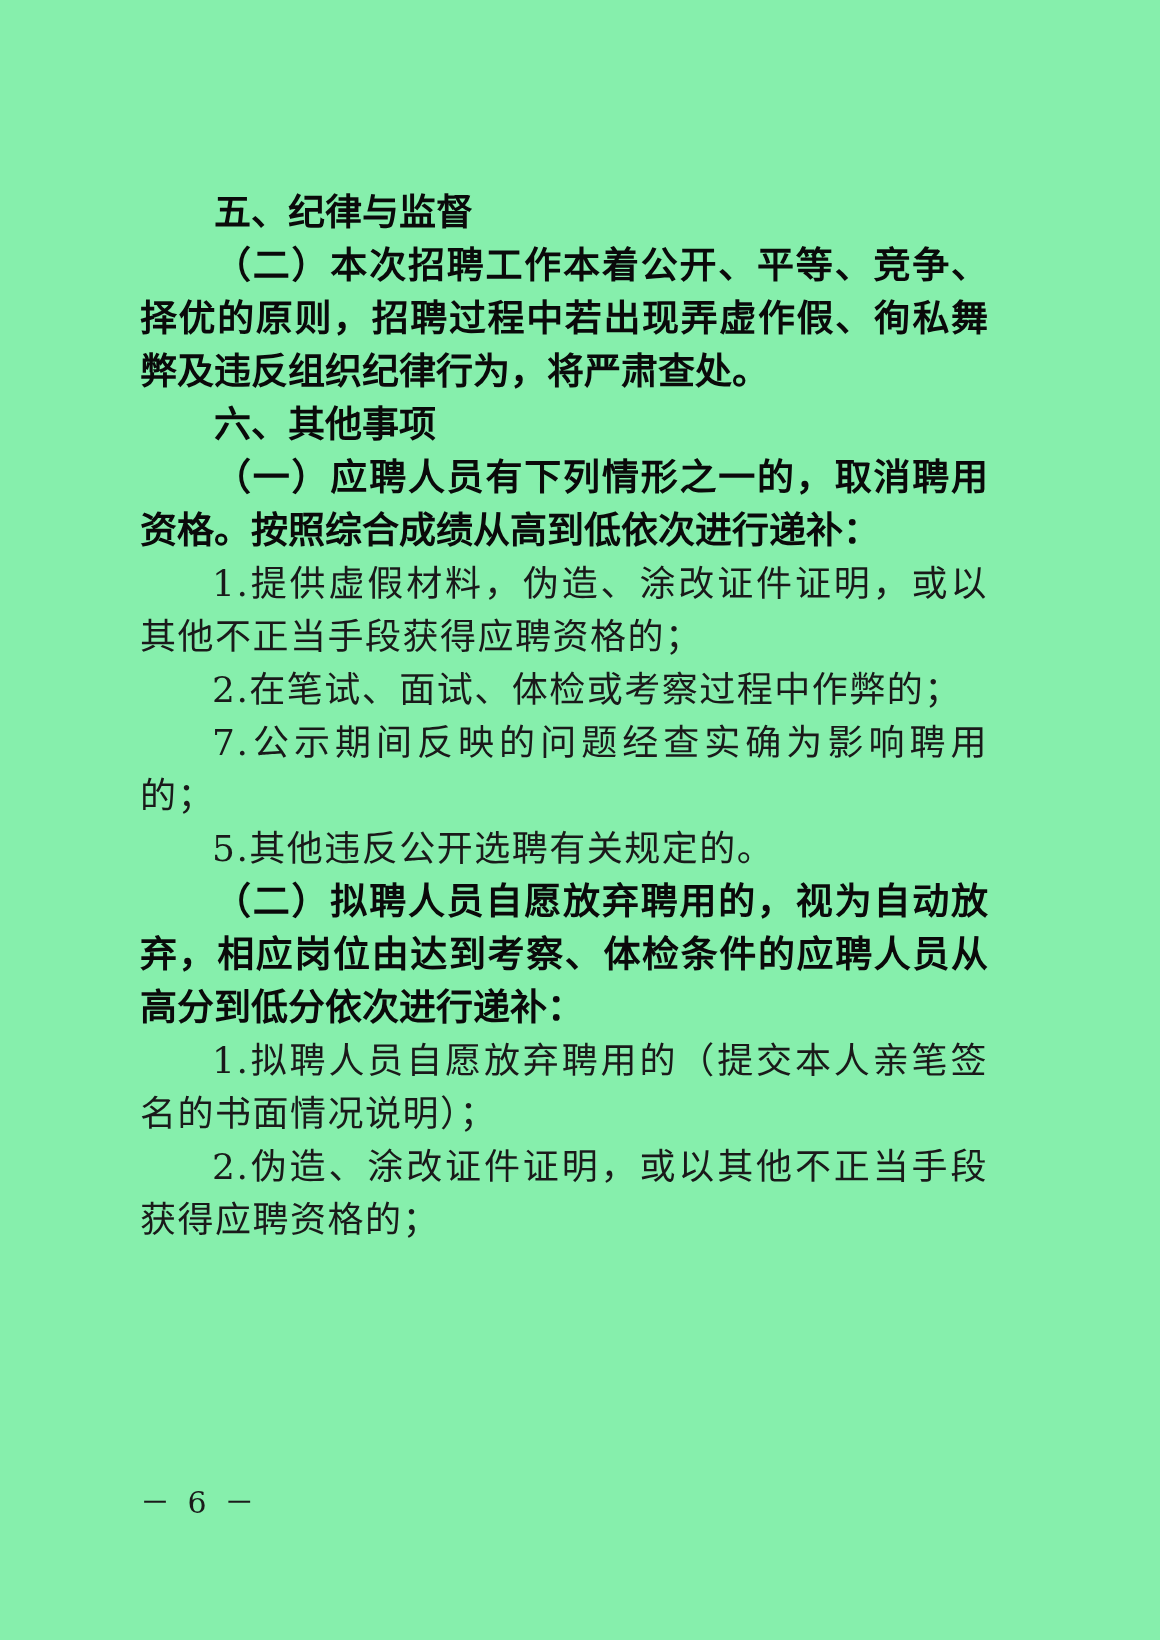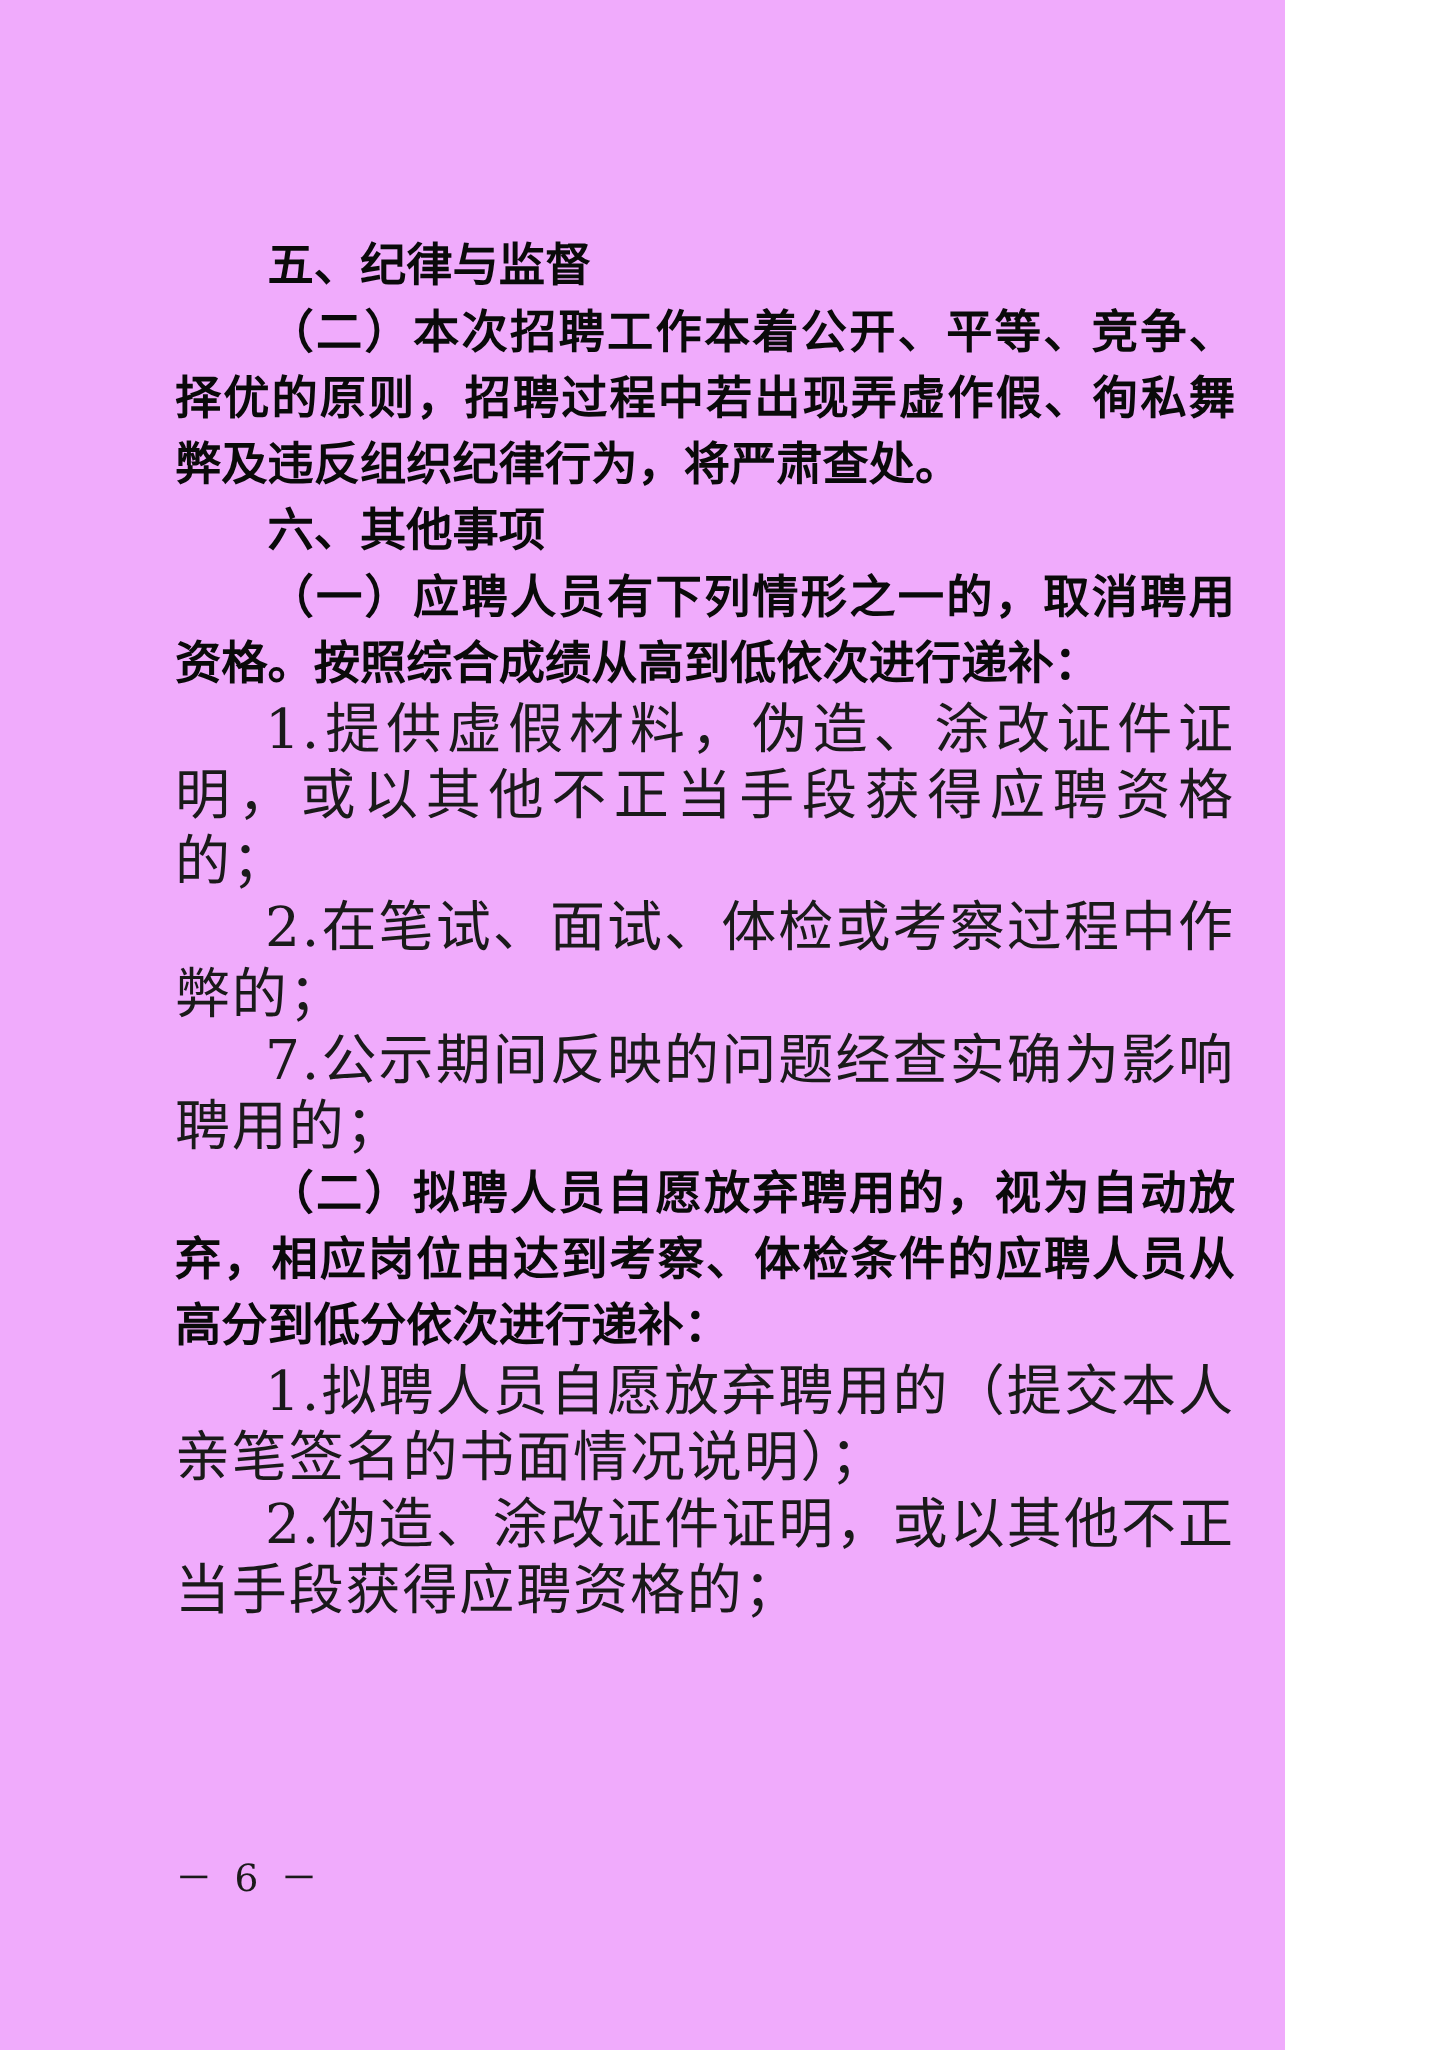--- a/index.html
+++ b/index.html
@@ -7,23 +7,23 @@
     margin: 0;
     padding: 0;
     background: #ffffff;
   }
   body {
     font-family: "Liberation Sans", "DejaVu Sans", sans-serif;
     color: #000000;
   }
   .page {
     position: relative;
-    width: 1028px;
+    width: 1160px;
     height: 1640px;
-    background: #f0abfc;
+    background: #86efac;
     overflow: hidden;
     box-sizing: border-box;
   }
   .content {
     position: absolute;
     left: 140px;
     top: 186px;
     width: 848px;
   }
 
@@ -39,21 +39,21 @@
     text-justify: inter-character;
     color: #0a0a0a;
     -webkit-font-smoothing: none;
   }
   .p-hei.indent { text-indent: 74px; }
 
   
   .p-kai {
     font-family: "DejaVu Serif", "Liberation Serif", serif;
     font-weight: 400;
-    font-size: 44px;
+    font-size: 36px;
     line-height: 53px;
     letter-spacing: 1.5px;
     margin: 0;
     text-align: justify;
     text-justify: inter-character;
     color: #1a1a1a;
   }
   .p-kai.indent { text-indent: 72px; }
 
   
@@ -84,20 +84,21 @@
 
     <p class="p-hei indent">（一）应聘人员有下列情形之一的，取消聘用资格。按照综合成绩从高到低依次进行递补：</p>
 
     <p class="p-kai indent">1.提供虚假材料，伪造、涂改证件证明，或以其他不正当手段获得应聘资格的；</p>
 
     <p class="p-kai indent">2.在笔试、面试、体检或考察过程中作弊的；</p>
 
 
     <p class="p-kai indent">7.公示期间反映的问题经查实确为影响聘用的；</p>
 
+    <p class="p-kai indent">5.其他违反公开选聘有关规定的。</p>
 
     <p class="p-hei indent">（二）拟聘人员自愿放弃聘用的，视为自动放弃，相应岗位由达到考察、体检条件的应聘人员从高分到低分依次进行递补：</p>
 
     <p class="p-kai indent">1.拟聘人员自愿放弃聘用的（提交本人亲笔签名的书面情况说明）；</p>
 
     <p class="p-kai indent">2.伪造、涂改证件证明，或以其他不正当手段获得应聘资格的；</p>
 
 
   </div>
 

